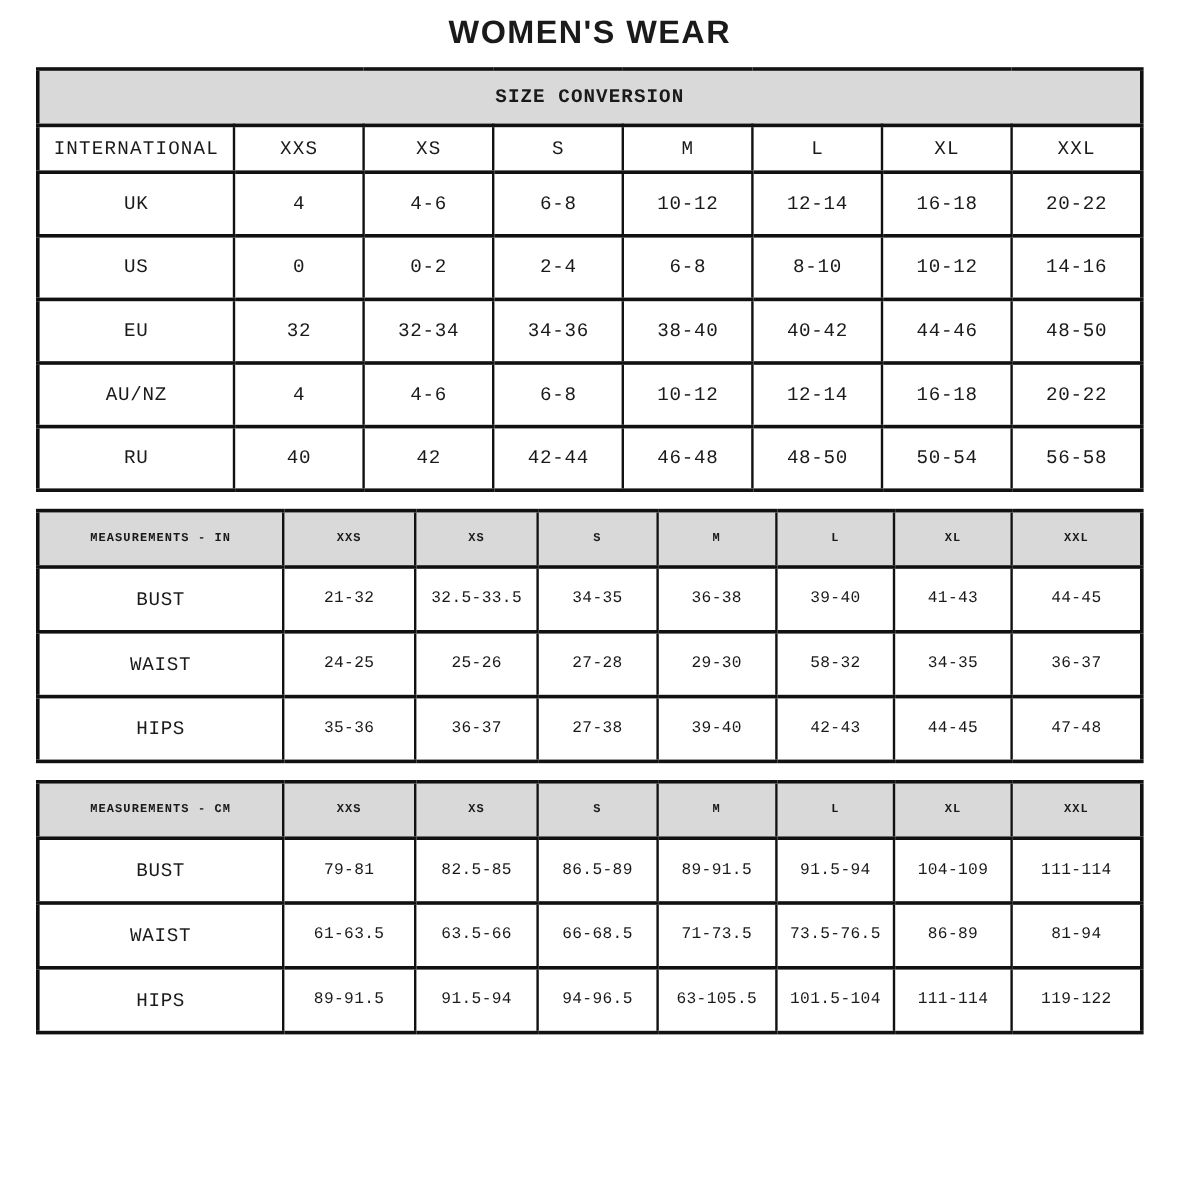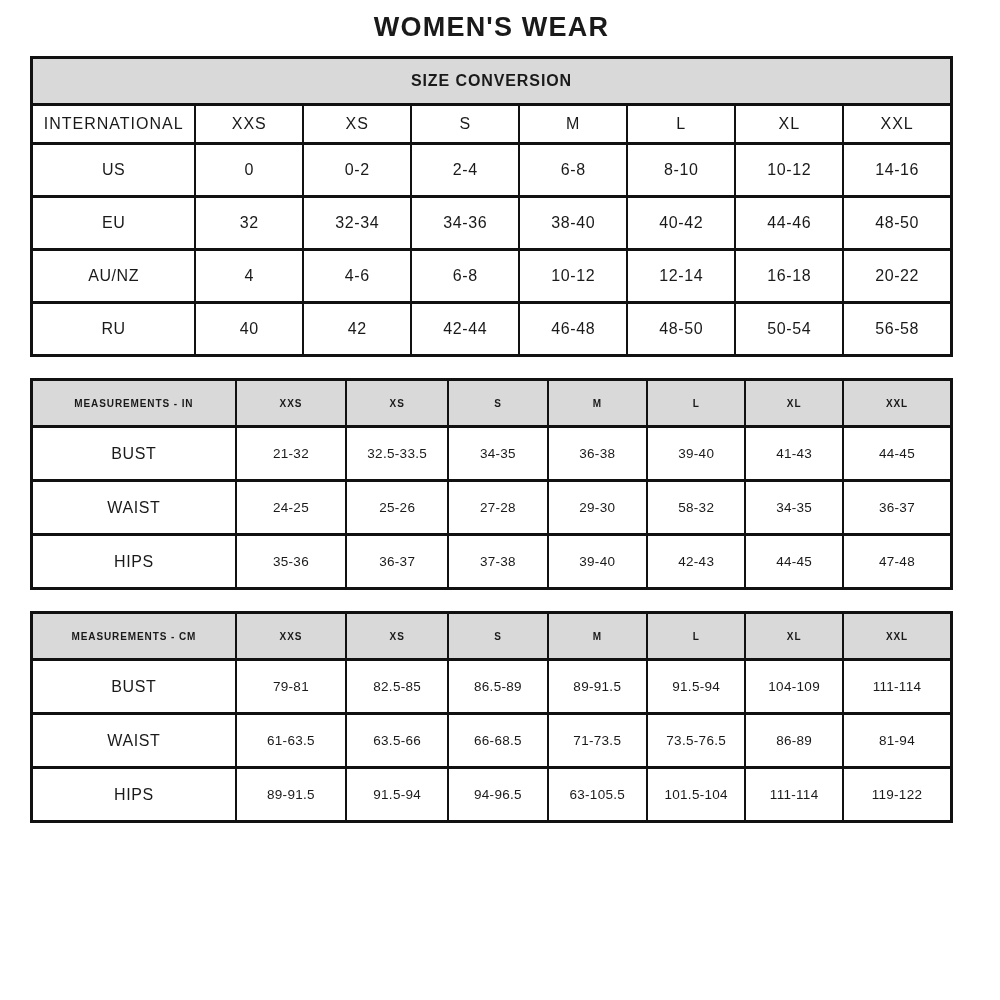--- a/index.html
+++ b/index.html
@@ -23,21 +23,22 @@
     text-align: center;
     font-size: 27px;
     font-weight: 700;
     letter-spacing: 1.2px;
   }
   table.tbl {
     width: 100%;
     border-collapse: collapse;
     table-layout: fixed;
     border: 3px solid var(--border);
-    margin-bottom: 21px;
+    margin-bottom: 14px;
+    font-family: Liberation Mono, monospace;
   }
   table.tbl td {
     border: 2px solid var(--border);
     border-top-width: 3px;
     border-bottom-width: 3px;
     text-align: center;
     vertical-align: middle;
     padding: 0 3px;
     white-space: nowrap;
     overflow: hidden;
@@ -96,20 +97,30 @@
       </tr>
       <tr>
         <td class="colhead">INTERNATIONAL</td>
         <td class="colhead">XXS</td>
         <td class="colhead">XS</td>
         <td class="colhead">S</td>
         <td class="colhead">M</td>
         <td class="colhead">L</td>
         <td class="colhead">XL</td>
         <td class="colhead">XXL</td>
+      </tr>
+      <tr>
+        <td class="lbl">UK</td>
+        <td class="val">4</td>
+        <td class="val">4-6</td>
+        <td class="val">6-8</td>
+        <td class="val">10-12</td>
+        <td class="val">12-14</td>
+        <td class="val">16-18</td>
+        <td class="val">20-22</td>
       </tr>
       <tr>
         <td class="lbl">US</td>
         <td class="val">0</td>
         <td class="val">0-2</td>
         <td class="val">2-4</td>
         <td class="val">6-8</td>
         <td class="val">8-10</td>
         <td class="val">10-12</td>
         <td class="val">14-16</td>
@@ -186,21 +197,21 @@
         <td class="val">27-28</td>
         <td class="val">29-30</td>
         <td class="val">58-32</td>
         <td class="val">34-35</td>
         <td class="val">36-37</td>
       </tr>
       <tr>
         <td class="lbl">HIPS</td>
         <td class="val">35-36</td>
         <td class="val">36-37</td>
-        <td class="val">37-38</td>
+        <td class="val">27-38</td>
         <td class="val">39-40</td>
         <td class="val">42-43</td>
         <td class="val">44-45</td>
         <td class="val">47-48</td>
       </tr>
     </tbody>
   </table>
 
   <table class="tbl tbl-meas">
     <colgroup>

